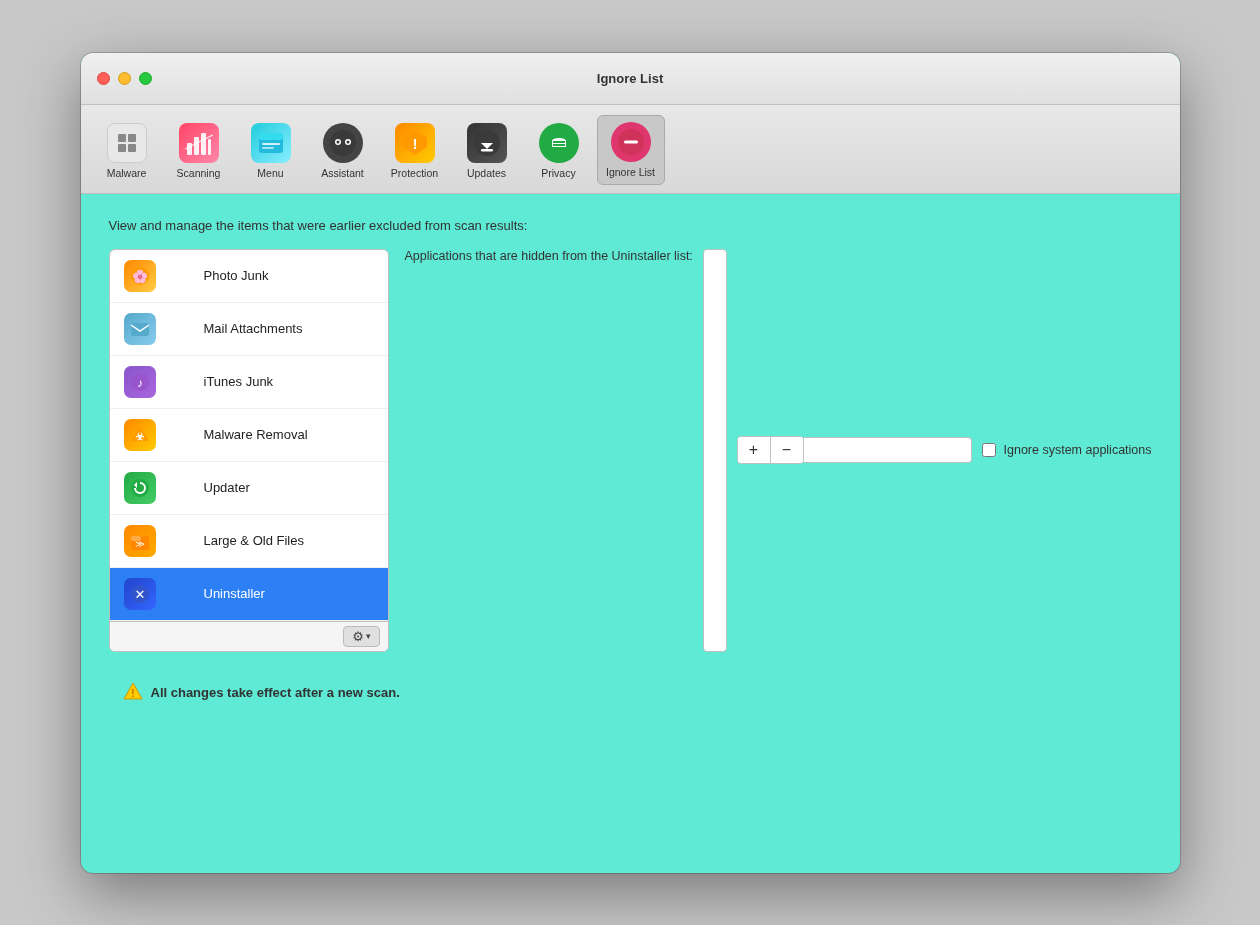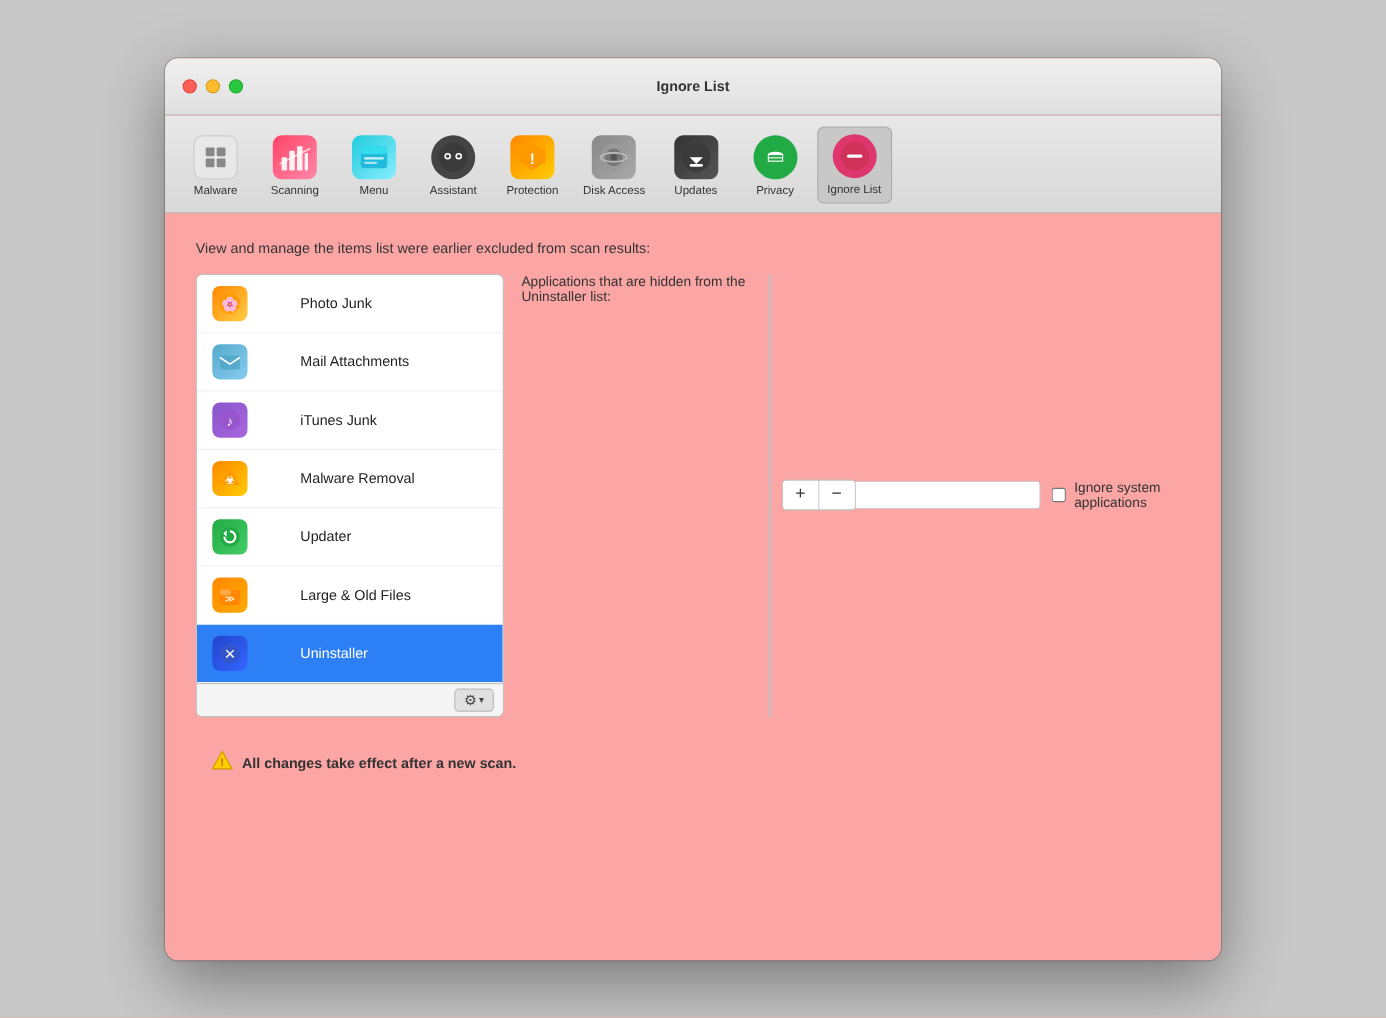--- a/index.html
+++ b/index.html
@@ -8,24 +8,24 @@
       background: #c8c8c8;
       display: flex;
       align-items: center;
       justify-content: center;
       width: 1260px;
       height: 925px;
       font-family: -apple-system, BlinkMacSystemFont, "Helvetica Neue", Helvetica, Arial, sans-serif;
     }
 
     .window {
-      background: #fca5a5;
+      background: #5eead4;
       border-radius: 12px;
       box-shadow: 0 20px 60px rgba(0,0,0,0.4), 0 0 0 1px rgba(0,0,0,0.2);
-      width: 960px;
+      width: 1099px;
       min-height: 820px;
       overflow: hidden;
       position: relative;
     }
 
     
     .titlebar {
       background: linear-gradient(to bottom, #f0f0f0, #e0e0e0);
       height: 52px;
       display: flex;
@@ -380,31 +380,20 @@
     <button class="toolbar-item">
       <div class="toolbar-icon icon-protection">
         <svg width="28" height="28" viewBox="0 0 28 28">
           <polygon points="14,2 26,8 26,18 14,26 2,18 2,8" fill="#ff9900"></polygon>
           <text x="14" y="20" text-anchor="middle" fill="white" font-size="14" font-weight="bold">!</text>
         </svg>
       </div>
       <span class="toolbar-label">Protection</span>
     </button>
 
-    <button class="toolbar-item">
-      <div class="toolbar-icon icon-diskaccess">
-        <svg width="28" height="28" viewBox="0 0 28 28">
-          <circle cx="14" cy="14" r="12" fill="#999"></circle>
-          <circle cx="14" cy="14" r="8" fill="#777"></circle>
-          <circle cx="14" cy="14" r="3" fill="#555"></circle>
-          <ellipse cx="14" cy="14" rx="12" ry="4" fill="none" stroke="#bbb" stroke-width="1.5"></ellipse>
-        </svg>
-      </div>
-      <span class="toolbar-label">Disk Access</span>
-    </button>
 
     <button class="toolbar-item">
       <div class="toolbar-icon icon-updates">
         <svg width="28" height="28" viewBox="0 0 28 28">
           <circle cx="14" cy="14" r="13" fill="#3a3a3a"></circle>
           <polygon points="14,8 14,20 8,14" fill="white" transform="rotate(270, 14, 14)"></polygon>
           <rect x="8" y="20" width="12" height="2.5" rx="1.2" fill="white"></rect>
         </svg>
       </div>
       <span class="toolbar-label">Updates</span>
@@ -429,21 +418,21 @@
           <rect x="7" y="12.5" width="14" height="3" rx="1.5" fill="white"></rect>
         </svg>
       </div>
       <span class="toolbar-label">Ignore List</span>
     </button>
 
   </div>
 
   <div class="content">
 
-    <p class="description">View and manage the items list were earlier excluded from scan results:</p>
+    <p class="description">View and manage the items that were earlier excluded from scan results:</p>
 
     <div class="main-layout">
 
       <div class="list-panel">
         <div class="list-items">
 
           <div class="list-item">
             <div class="item-icon icon-photo-junk">
               <svg width="20" height="20" viewBox="0 0 20 20">
                   <circle cx="10" cy="10" r="9" fill="#ff9900"></circle>

